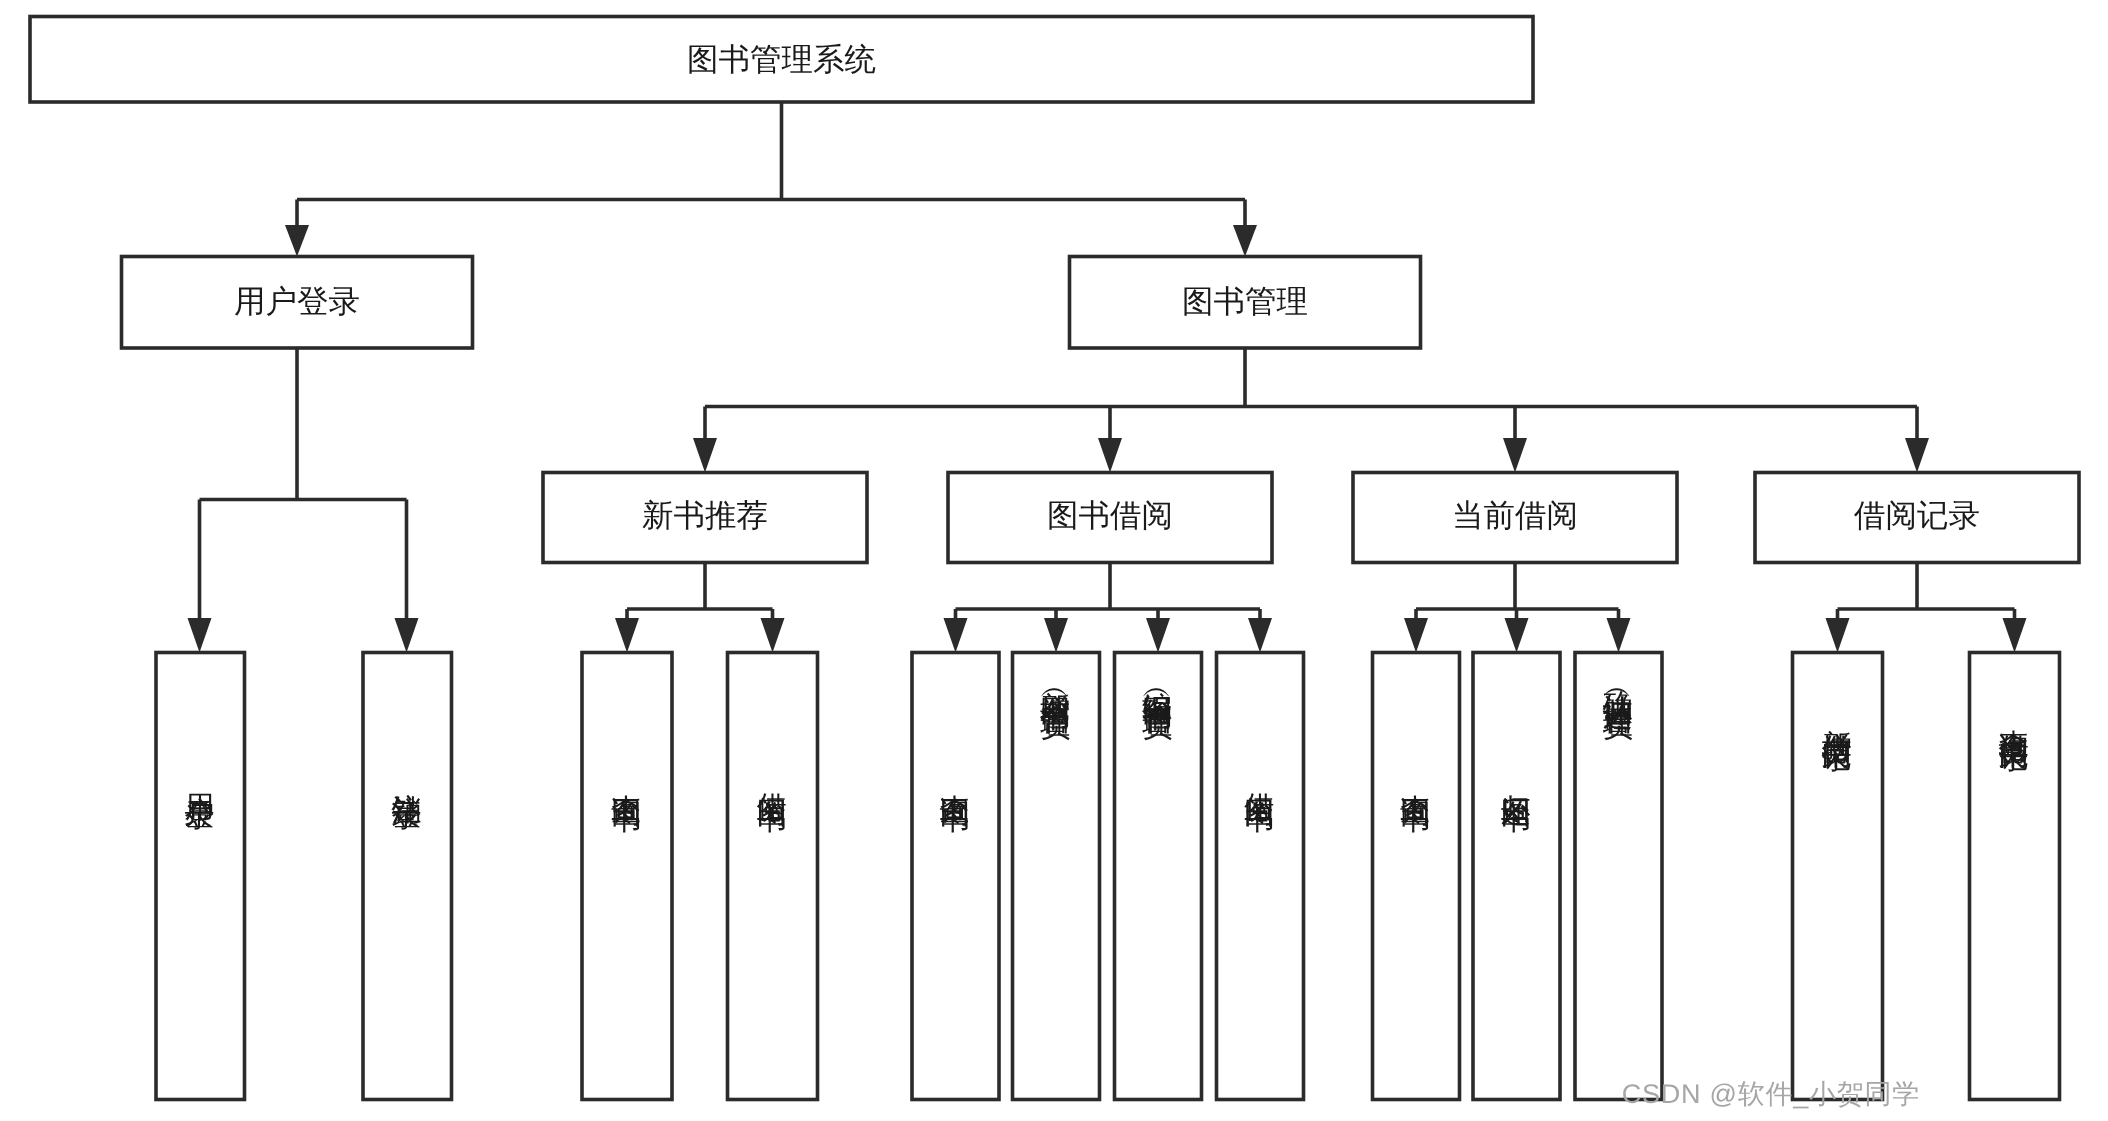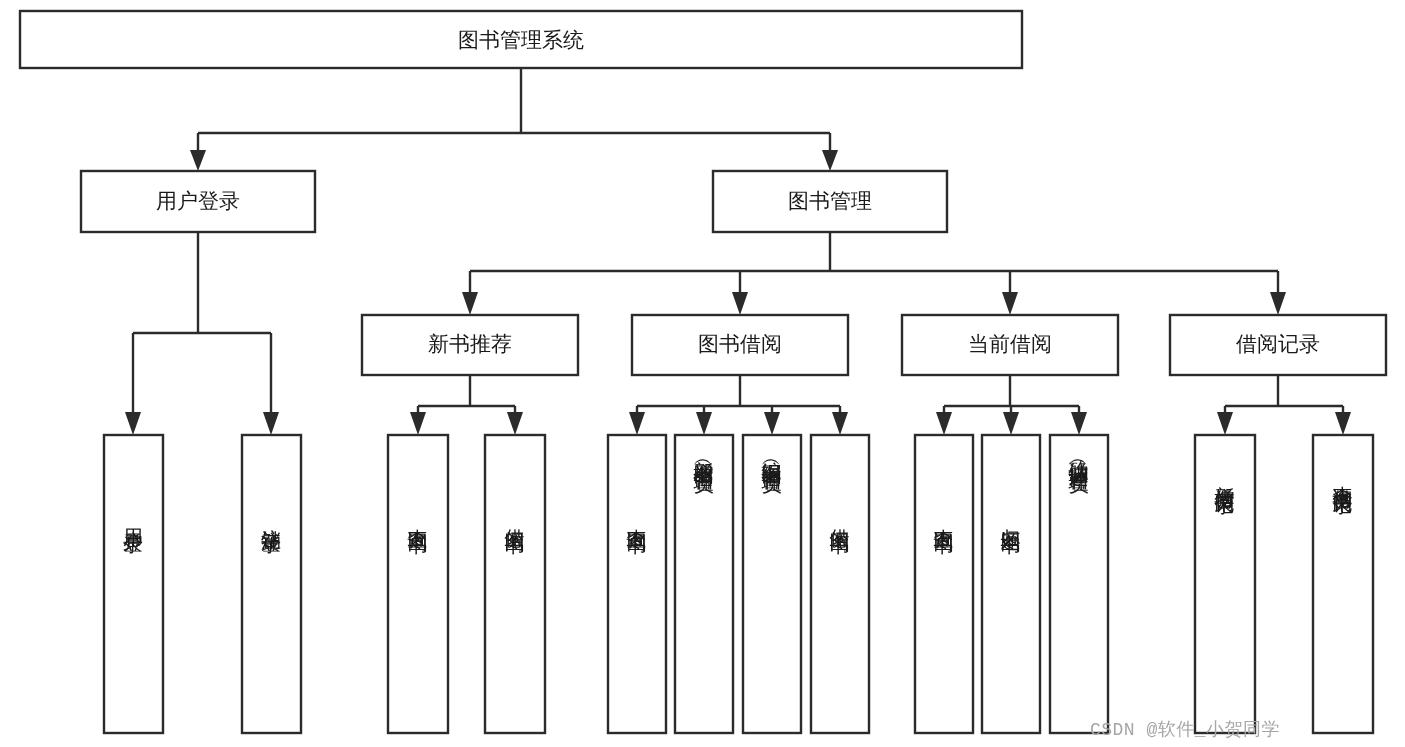--- a/index.html
+++ b/index.html
@@ -65,21 +65,21 @@
     font-size: 20px;
     line-height: 1;
     letter-spacing: 2px;
     color: #1a1a1a;
     white-space: nowrap;
   }
   #watermark {
     position: absolute;
     right: 12px;
     bottom: 6px;
-    font-family: Liberation Mono, monospace;
+    font-family: Liberation Sans, sans-serif;
     font-size: 18px;
     color: #a6a6a6;
     letter-spacing: 0.5px;
     white-space: nowrap;
   }
 </style>
 </head>
 <body>
 
 <div id="diagram-root">

